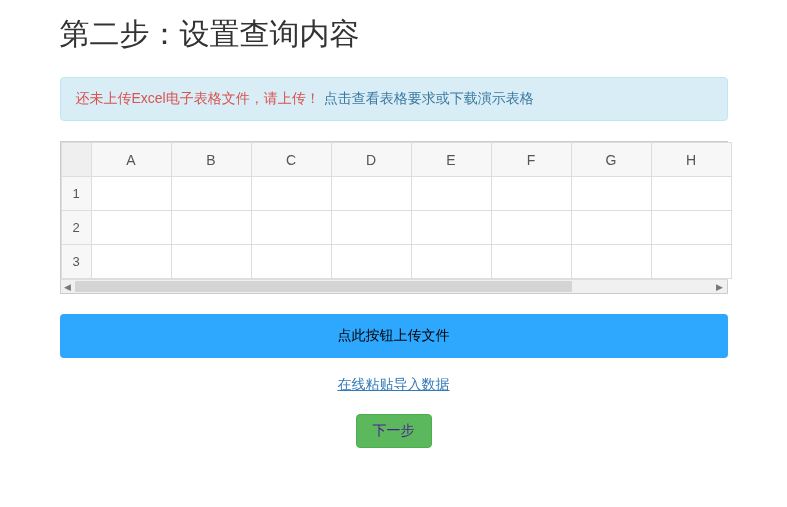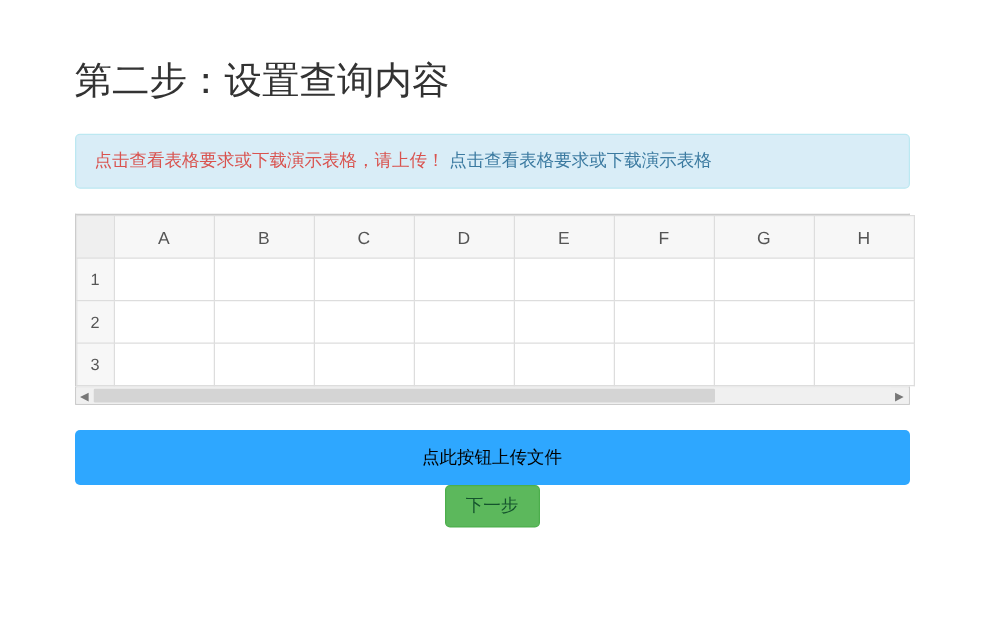--- a/index.html
+++ b/index.html
@@ -4,22 +4,22 @@
 <style>
   * { box-sizing: border-box; margin: 0; padding: 0; }
   body {
     font-family: "Helvetica Neue", Helvetica, Arial, "Microsoft YaHei", sans-serif;
     background: #fff;
     color: #333;
     font-size: 14px;
   }
   .container {
     width: 668px;
-    margin: 16px auto;
-    padding-top: 28px;
+    margin: 0 auto;
+    padding-top: 14px;
   }
   h1.page-title {
     font-size: 30px;
     font-weight: 500;
     color: #333;
     margin-bottom: 22px;
   }
   .alert {
     background: #d9edf7;
     border: 1px solid #bce8f1;
@@ -121,37 +121,37 @@
   .paste-link a {
     color: #337ab7;
     text-decoration: underline;
     font-size: 14px;
   }
 
   .btn-next {
     display: block;
     margin: 0 auto;
     background: #5cb85c;
-    color: #14532d;
+    color: #4c1d95;
     border: 1px solid #4cae4c;
     border-radius: 4px;
     padding: 7px 16px;
     font-size: 14px;
     cursor: pointer;
   }
 </style>
 </head>
 <body>
 
 <div class="container">
 
   <h1 class="page-title">第二步：设置查询内容</h1>
 
   <div class="alert">
-    <span class="warn">点击查看表格要求或下载演示表格，请上传！</span>
+    <span class="warn">还未上传Excel电子表格文件，请上传！</span>
     <a href="#">点击查看表格要求或下载演示表格</a>
   </div>
 
   <div class="sheet-wrap">
     <table class="sheet">
       <colgroup>
         <col style="width:30px">
         <col class="colw">
           <col class="colw">
           <col class="colw">
@@ -215,16 +215,19 @@
   <div class="hscroll">
     <div class="arrow">◀</div>
     <div class="track">
       <div class="thumb"></div>
     </div>
     <div class="arrow">▶</div>
   </div>
 
   <button class="btn-upload">点此按钮上传文件</button>
 
+  <div class="paste-link">
+    <a href="#">在线粘贴导入数据</a>
+  </div>
 
   <button class="btn-next">下一步</button>
 
 </div>
 
 </body></html>

